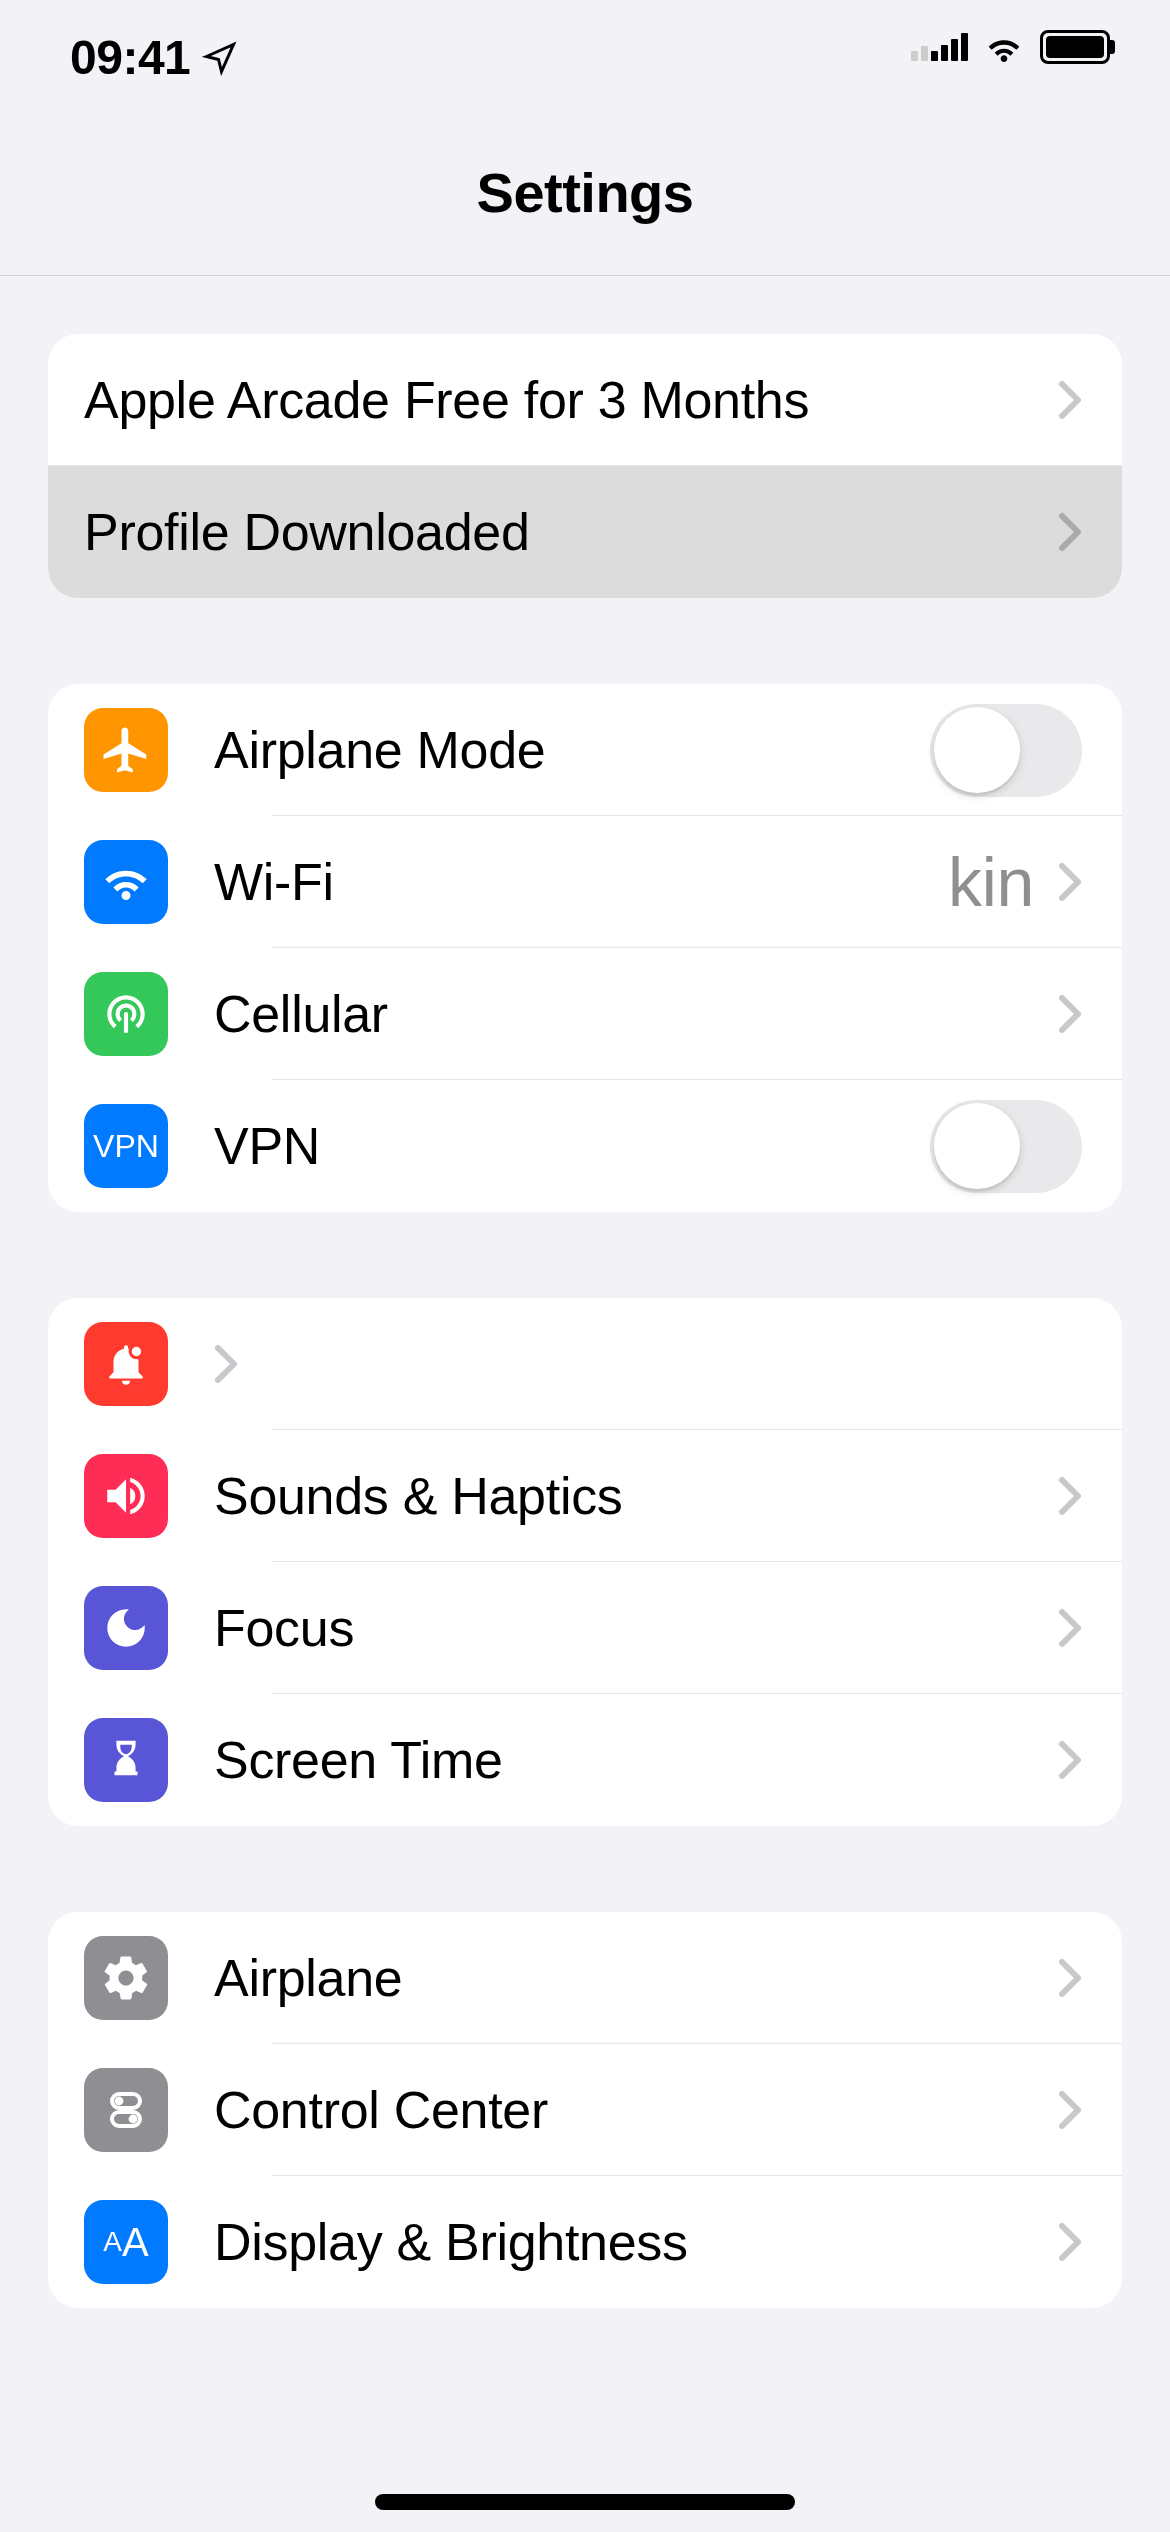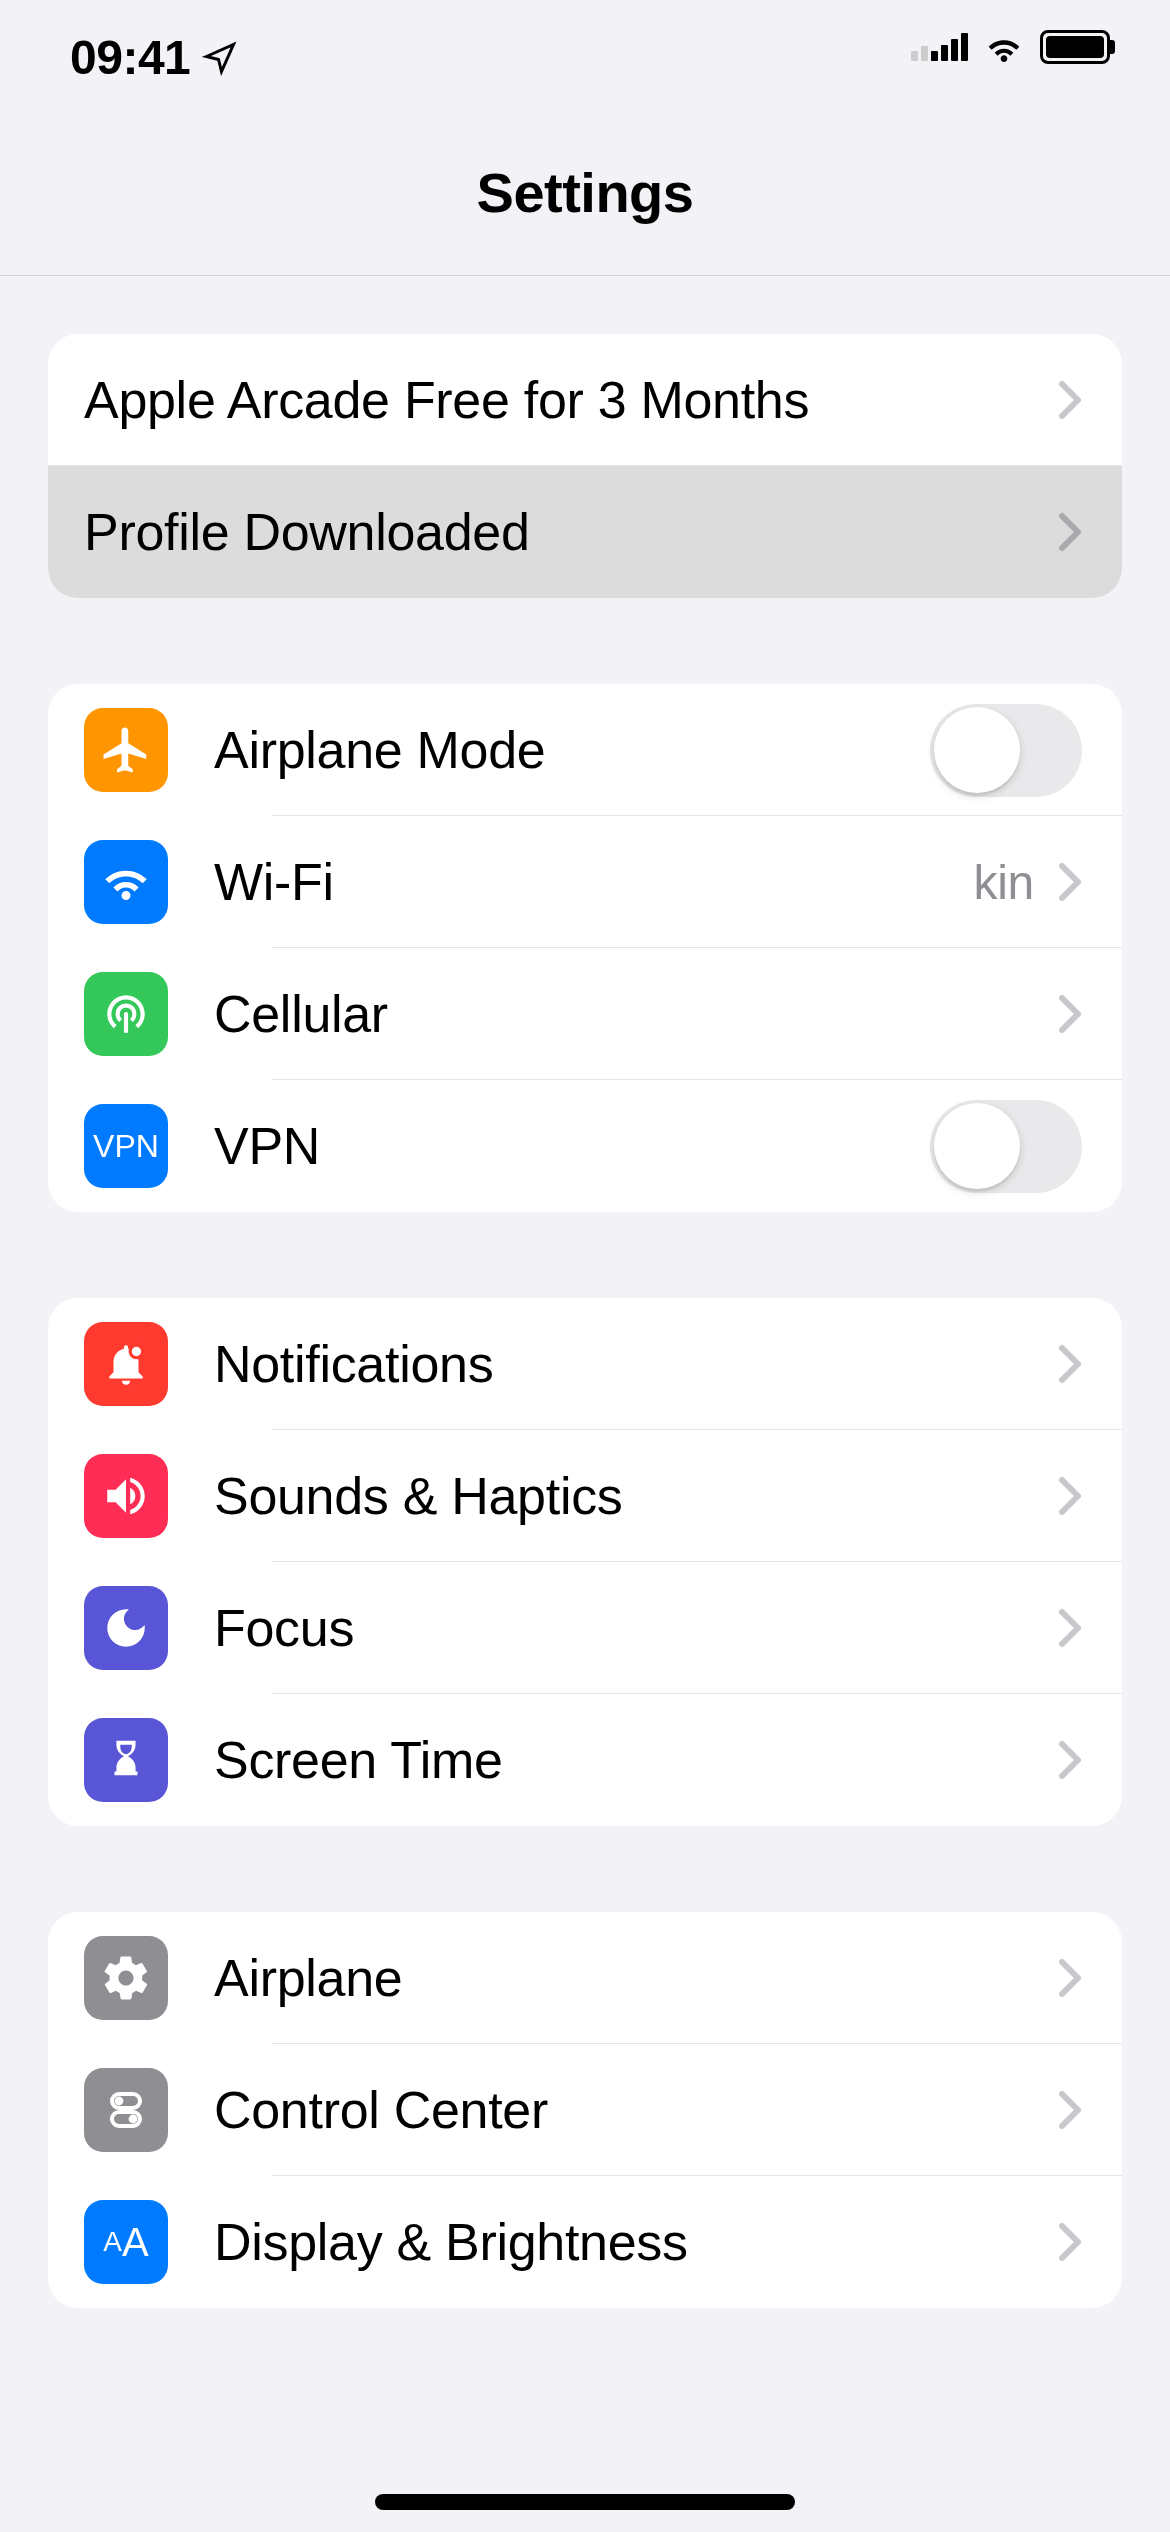--- a/index.html
+++ b/index.html
@@ -151,21 +151,21 @@
       margin-right: 46px;
       flex-shrink: 0;
     }
     .row-label {
       font-size: 52px;
       color: #000;
       flex: 1;
       letter-spacing: -0.3px;
     }
     .row-value {
-      font-size: 48px;
+      font-size: 68px;
       color: #8e8e93;
       margin-right: 24px;
       letter-spacing: -0.3px;
     }
     .chevron {
       width: 24px;
       height: 40px;
       flex-shrink: 0;
     }
     .chevron svg {
@@ -323,21 +323,20 @@
   </div>
 
   <div class="group">
     <div class="row">
       <div class="row-icon ic-red">
         <svg viewBox="0 0 24 24" width="50" height="50" fill="#fff">
             <path d="M12 22c1.1 0 2-.9 2-2h-4c0 1.1.9 2 2 2zm6-6v-5c0-3.1-2-5.6-5-6.3V4c0-.6-.4-1-1-1s-1 .4-1 1v.7c-3 .7-5 3.2-5 6.3v5l-2 2v1h16v-1l-2-2z"></path>
             <circle cx="17" cy="6" r="3" fill="#fff" stroke="#ff3b30" stroke-width="1.5"></circle>
           </svg>
       </div>
-      <span class="row-label">Notifications</span>
       <span class="chevron">
         <svg viewBox="0 0 12 20" width="24" height="40">
             <path d="M2 2l8 8-8 8" fill="none" stroke="#c7c7cc" stroke-width="3" stroke-linecap="round" stroke-linejoin="round"></path>
           </svg>
       </span>
       <div class="row-separator"></div>
     </div>
     <div class="row">
       <div class="row-icon ic-pink">
         <svg viewBox="0 0 24 24" width="50" height="50" fill="#fff">

